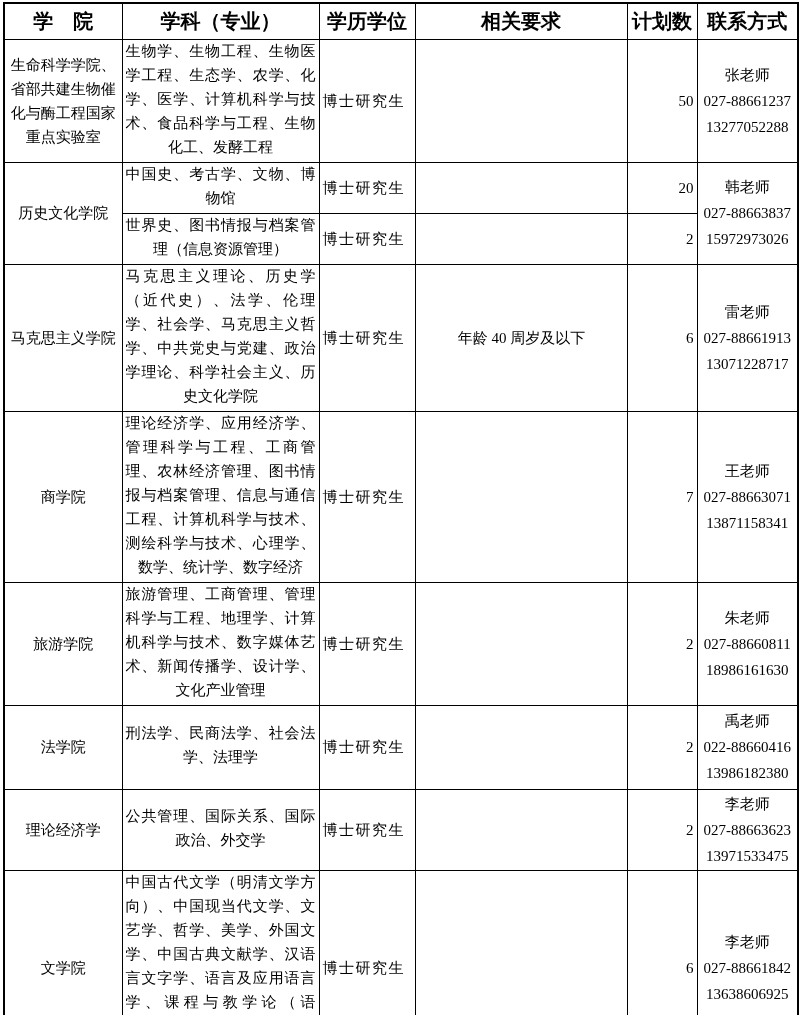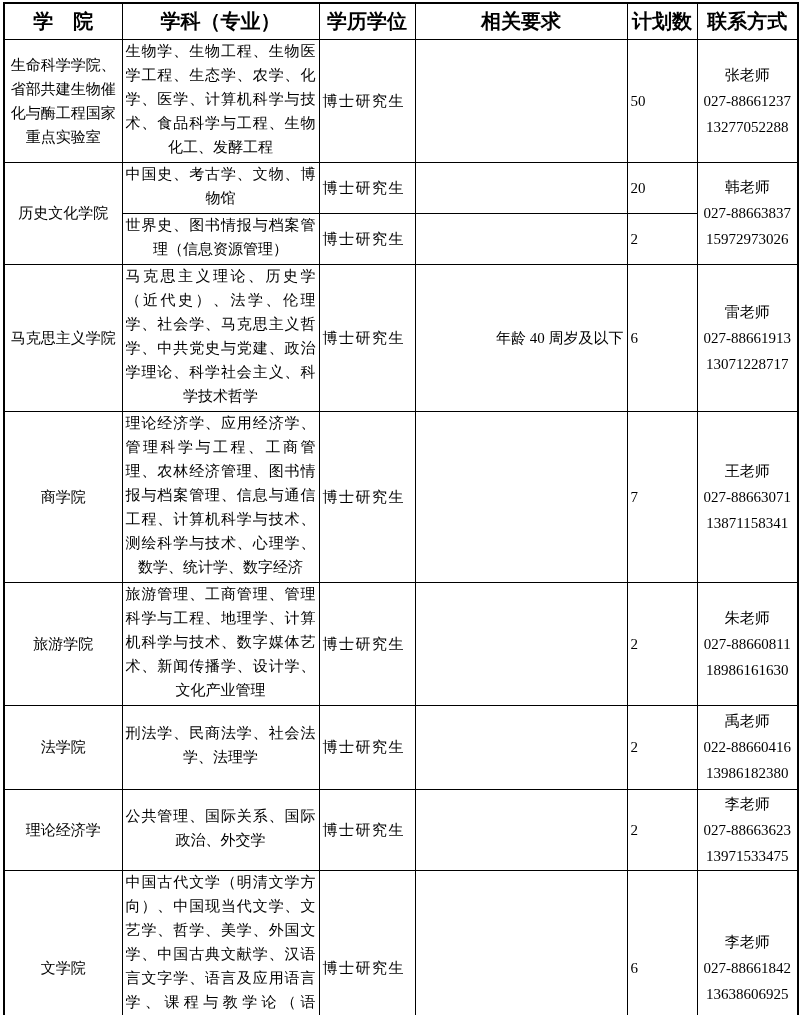--- a/index.html
+++ b/index.html
@@ -51,25 +51,25 @@
   td.major {
     text-align: justify;
     text-align-last: center;
     font-family: Liberation Mono, monospace;
   }
   td.degree {
     text-align: left;
     letter-spacing: 1.5px;
   }
   td.req {
+    text-align: center;
+    padding-left: 4px;
+  }
+  td.count {
     text-align: right;
-    padding-left: 4px;
-  }
-  td.count {
-    text-align: left;
   }
   td.contact {
     text-align: center;
     line-height: 26px;
   }
 </style>
 </head>
 <body>
 
 <table class="doc-table">
@@ -120,21 +120,21 @@
     </tr>
     <tr class="r1b">
       <td class="major">世界史、图书情报与档案管理（信息资源管理）</td>
       <td class="degree">博士研究生</td>
       <td class="req"></td>
       <td class="count">2</td>
     </tr>
 
     <tr class="r2">
       <td class="college">马克思主义学院</td>
-      <td class="major">马克思主义理论、历史学（近代史）、法学、伦理学、社会学、马克思主义哲学、中共党史与党建、政治学理论、科学社会主义、科学技术哲学</td>
+      <td class="major">马克思主义理论、历史学（近代史）、法学、伦理学、社会学、马克思主义哲学、中共党史与党建、政治学理论、科学社会主义、历史文化学院</td>
       <td class="degree">博士研究生</td>
       <td class="req">年龄 40 周岁及以下</td>
       <td class="count">6</td>
       <td class="contact">
         <div>雷老师</div>
         <div>027-88661913</div>
         <div>13071228717</div>
       </td>
     </tr>
 

